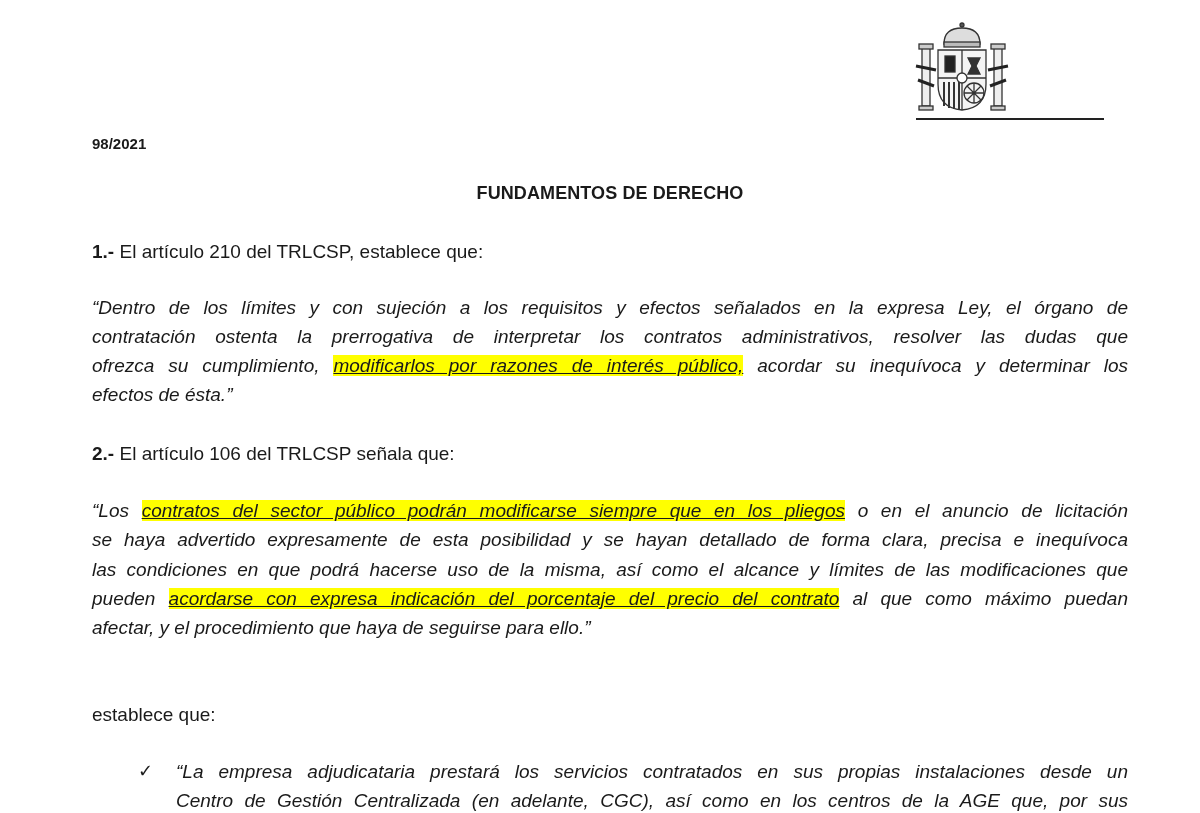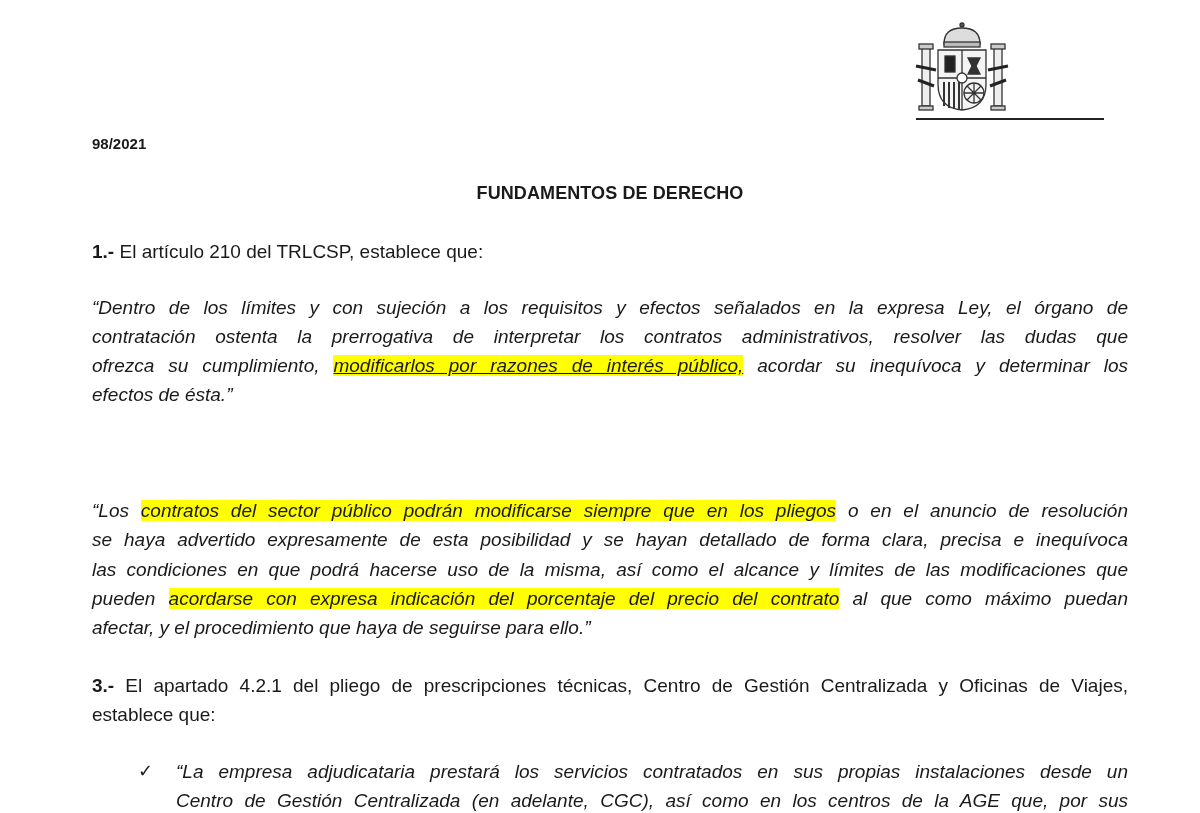--- a/index.html
+++ b/index.html
@@ -10,21 +10,21 @@
     }
     .page { position: absolute; left: 0; top: 0; width: 1200px; height: 705px; }
     .emblem { position: absolute; left: 914px; top: 20px; width: 96px; height: 96px; }
     .emblem-rule { position: absolute; left: 916px; top: 118px; width: 188px; height: 2px; background: #222; }
     .ref { position: absolute; left: 92px; top: 135px; font-size: 15px; font-weight: bold; }
     .heading { position: absolute; left: 0; width: 1220px; top: 183px; text-align: center; font-size: 18px; font-weight: bold; letter-spacing: 0.1px; }
     .line { position: absolute; left: 92px; font-size: 19px; line-height: 24px; white-space: nowrap; }
     .line b { font-weight: bold; }
     .q { font-style: italic; }
     .just { width: 1036px; text-align: justify; text-align-last: justify; white-space: normal; }
-    .hl { background: #ffff00; }
+    .hl { background: #ffff00; text-decoration: underline; }
     .ul { text-decoration: underline; }
     .check { position: absolute; left: 138px; font-size: 18px; }
     .bullet-line { left: 176px; }
     .bullet-line.just { width: 952px; font-style: italic; }
   </style>
 </head>
 <body>
 
 <div class="page">
 
@@ -64,32 +64,32 @@
   <div class="line" style="top:240px">
     <b>1.-</b><span> El artículo 210 del TRLCSP, establece que:</span>
   </div>
   <div class="line q just" style="top:296px">“Dentro de los límites y con sujeción a los requisitos y efectos señalados en la expresa Ley, el órgano de</div>
   <div class="line q just" style="top:325px">contratación ostenta la prerrogativa de interpretar los contratos administrativos, resolver las dudas que</div>
   <div class="line q just" style="top:354px">
     <span>ofrezca su cumplimiento, </span><span class="hl ul">modificarlos por razones de interés público,</span><span> acordar su inequívoca y determinar los</span>
   </div>
   <div class="line q" style="top:383px">efectos de ésta.”</div>
 
+  <div class="line" style="top:442px">
+    <b>2.-</b><span> El artículo 106 del TRLCSP señala que:</span>
+  </div>
   <div class="line q just" style="top:499px">
-    <span>“Los </span><span class="hl">contratos del sector público podrán modificarse siempre que en los pliegos</span><span> o en el anuncio de resolución</span>
+    <span>“Los </span><span class="hl">contratos del sector público podrán modificarse siempre que en los pliegos</span><span> o en el anuncio de licitación</span>
   </div>
   <div class="line q just" style="top:558px">las condiciones en que podrá hacerse uso de la misma, así como el alcance y límites de las modificaciones que</div>
   <div class="line q just" style="top:528px">se haya advertido expresamente de esta posibilidad y se hayan detallado de forma clara, precisa e inequívoca</div>
   <div class="line q just" style="top:587px">
     <span>pueden </span><span class="hl">acordarse con expresa indicación del porcentaje del precio del contrato</span><span> al que como máximo puedan</span>
   </div>
   <div class="line q" style="top:616px">afectar, y el procedimiento que haya de seguirse para ello.”</div>
 
-  <div class="line just" style="top:674px">
-    <b>3.-</b><span> El apartado 4.2.1 del pliego de prescripciones técnicas, Centro de Gestión Centralizada y Oficinas de Viajes,</span>
-  </div>
   <div class="line" style="top:703px">establece que:</div>
 
   <div class="check" style="top:760px">✓</div>
   <div class="line q just bullet-line" style="top:760px">“La empresa adjudicataria prestará los servicios contratados en sus propias instalaciones desde un</div>
   <div class="line q just bullet-line" style="top:789px">Centro de Gestión Centralizada (en adelante, CGC), así como en los centros de la AGE que, por sus</div>
 
 </div>
 
 </body></html>

